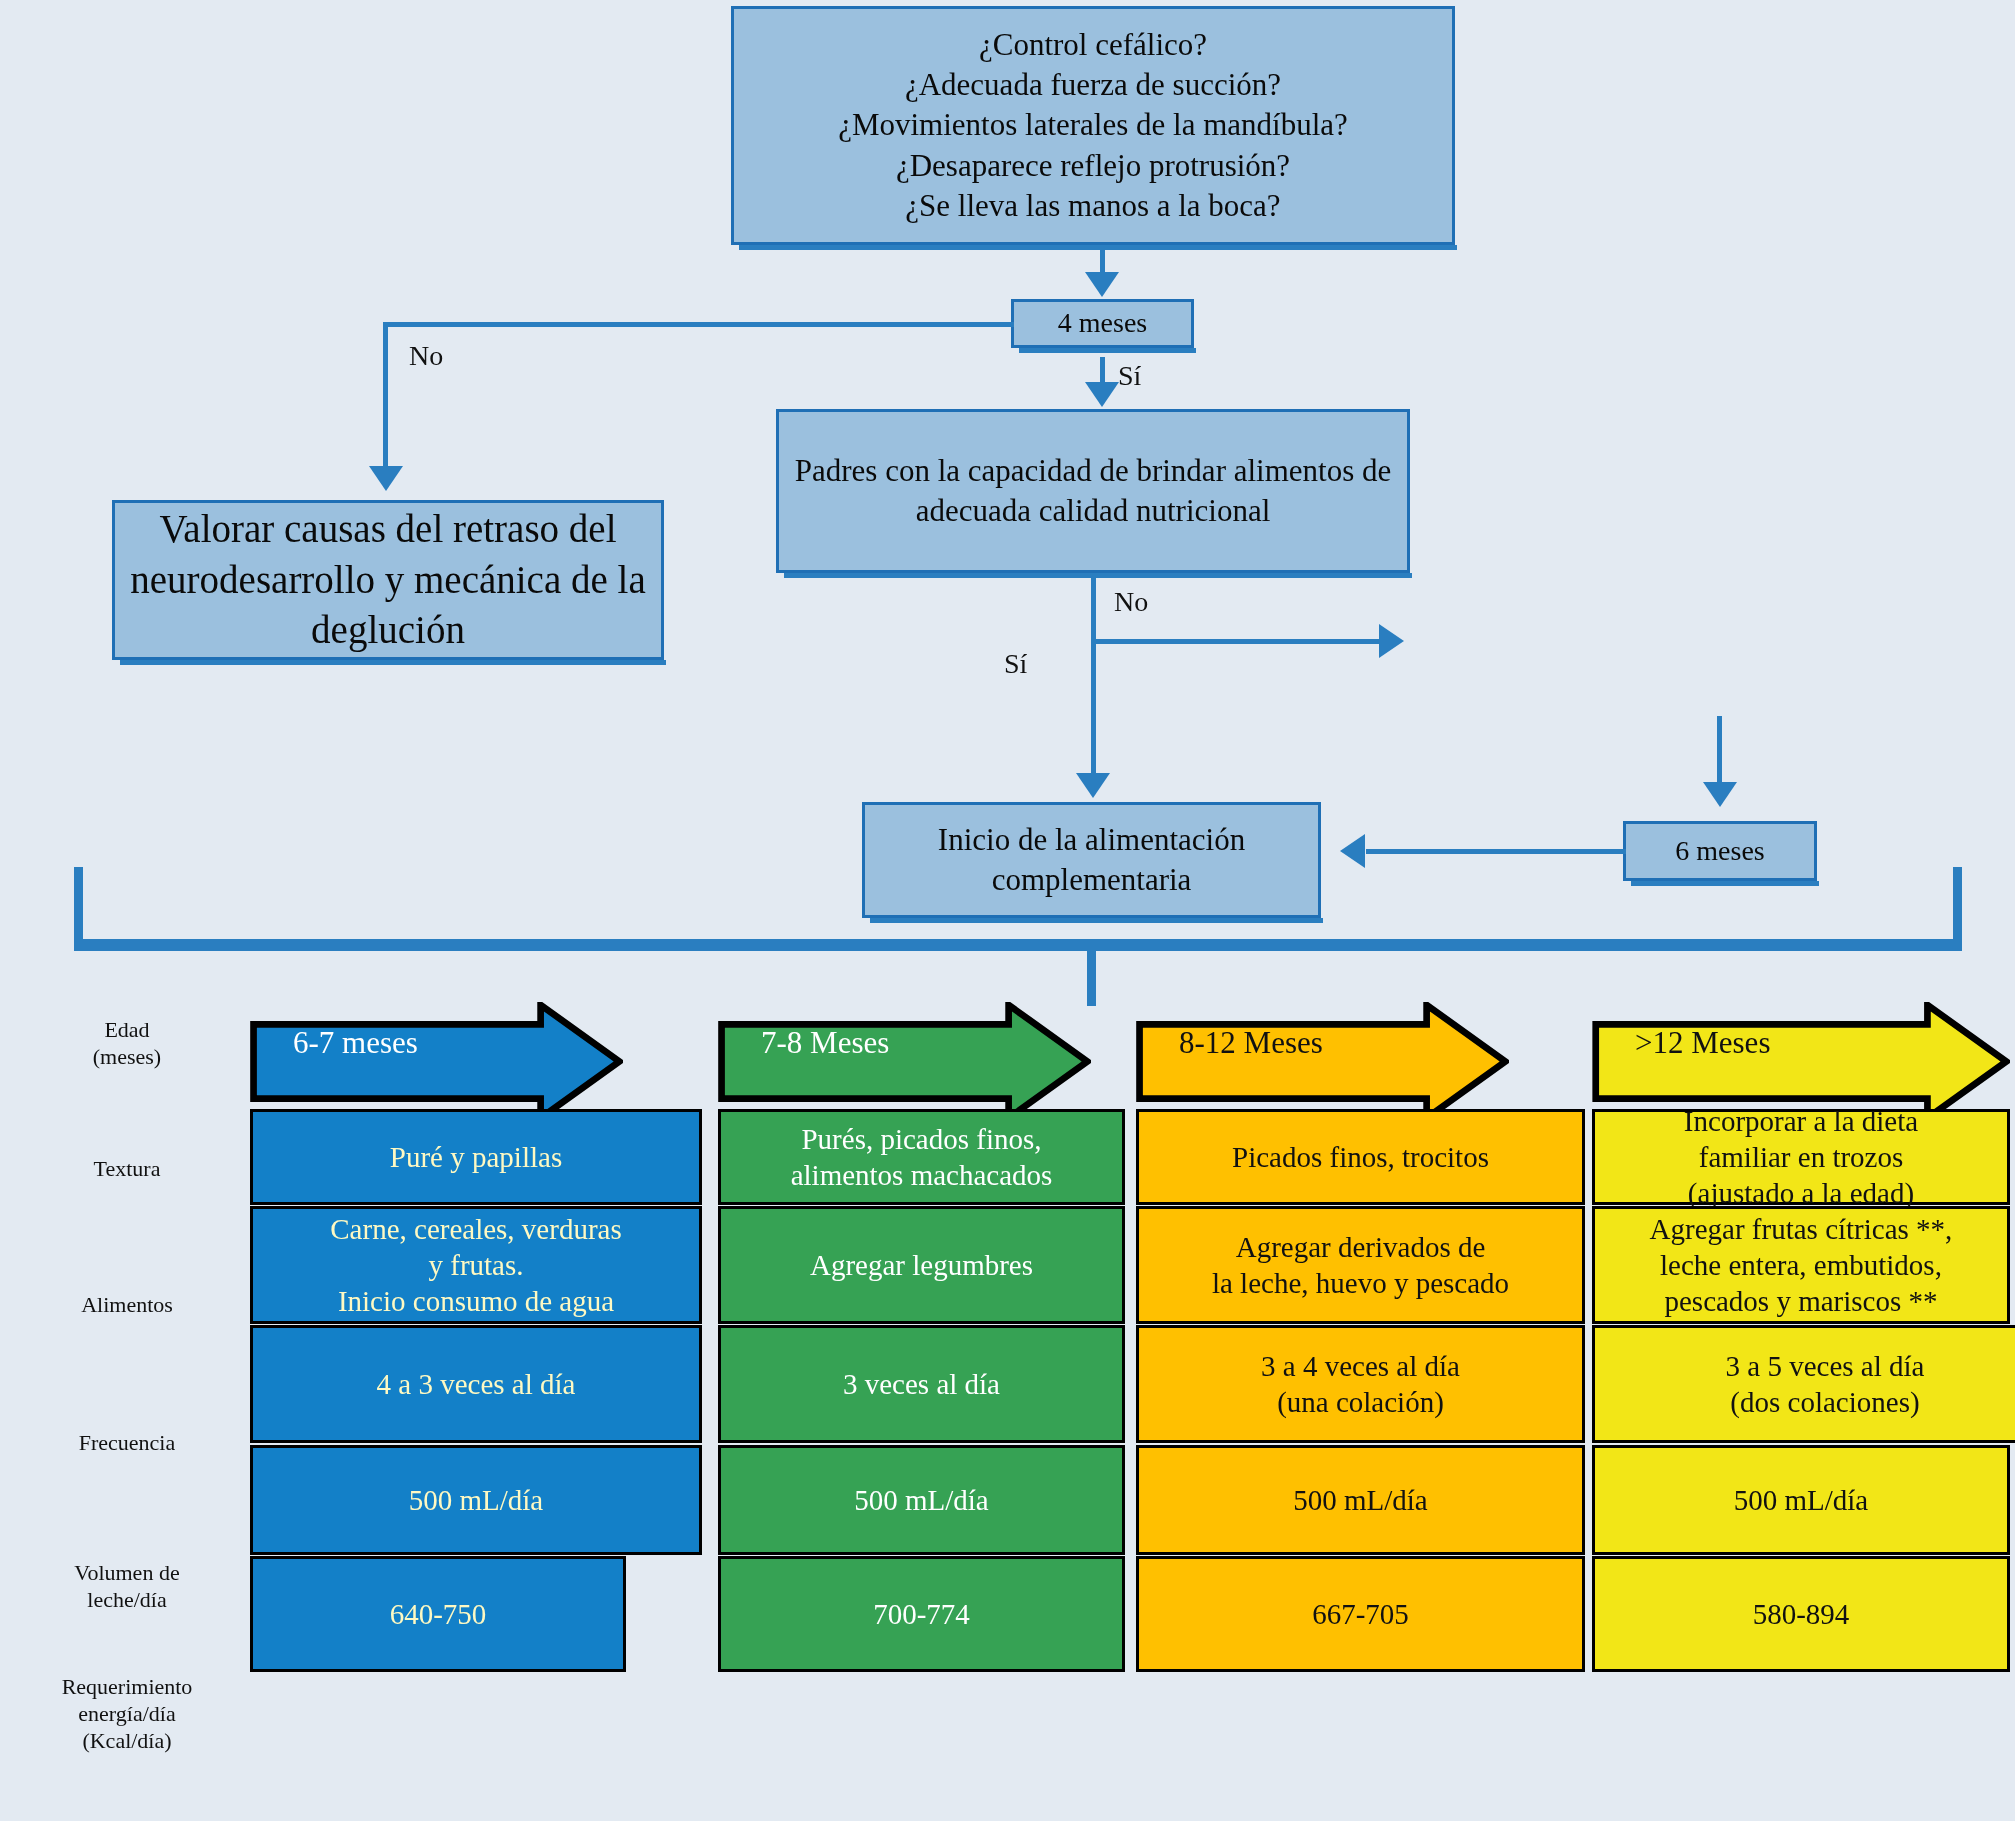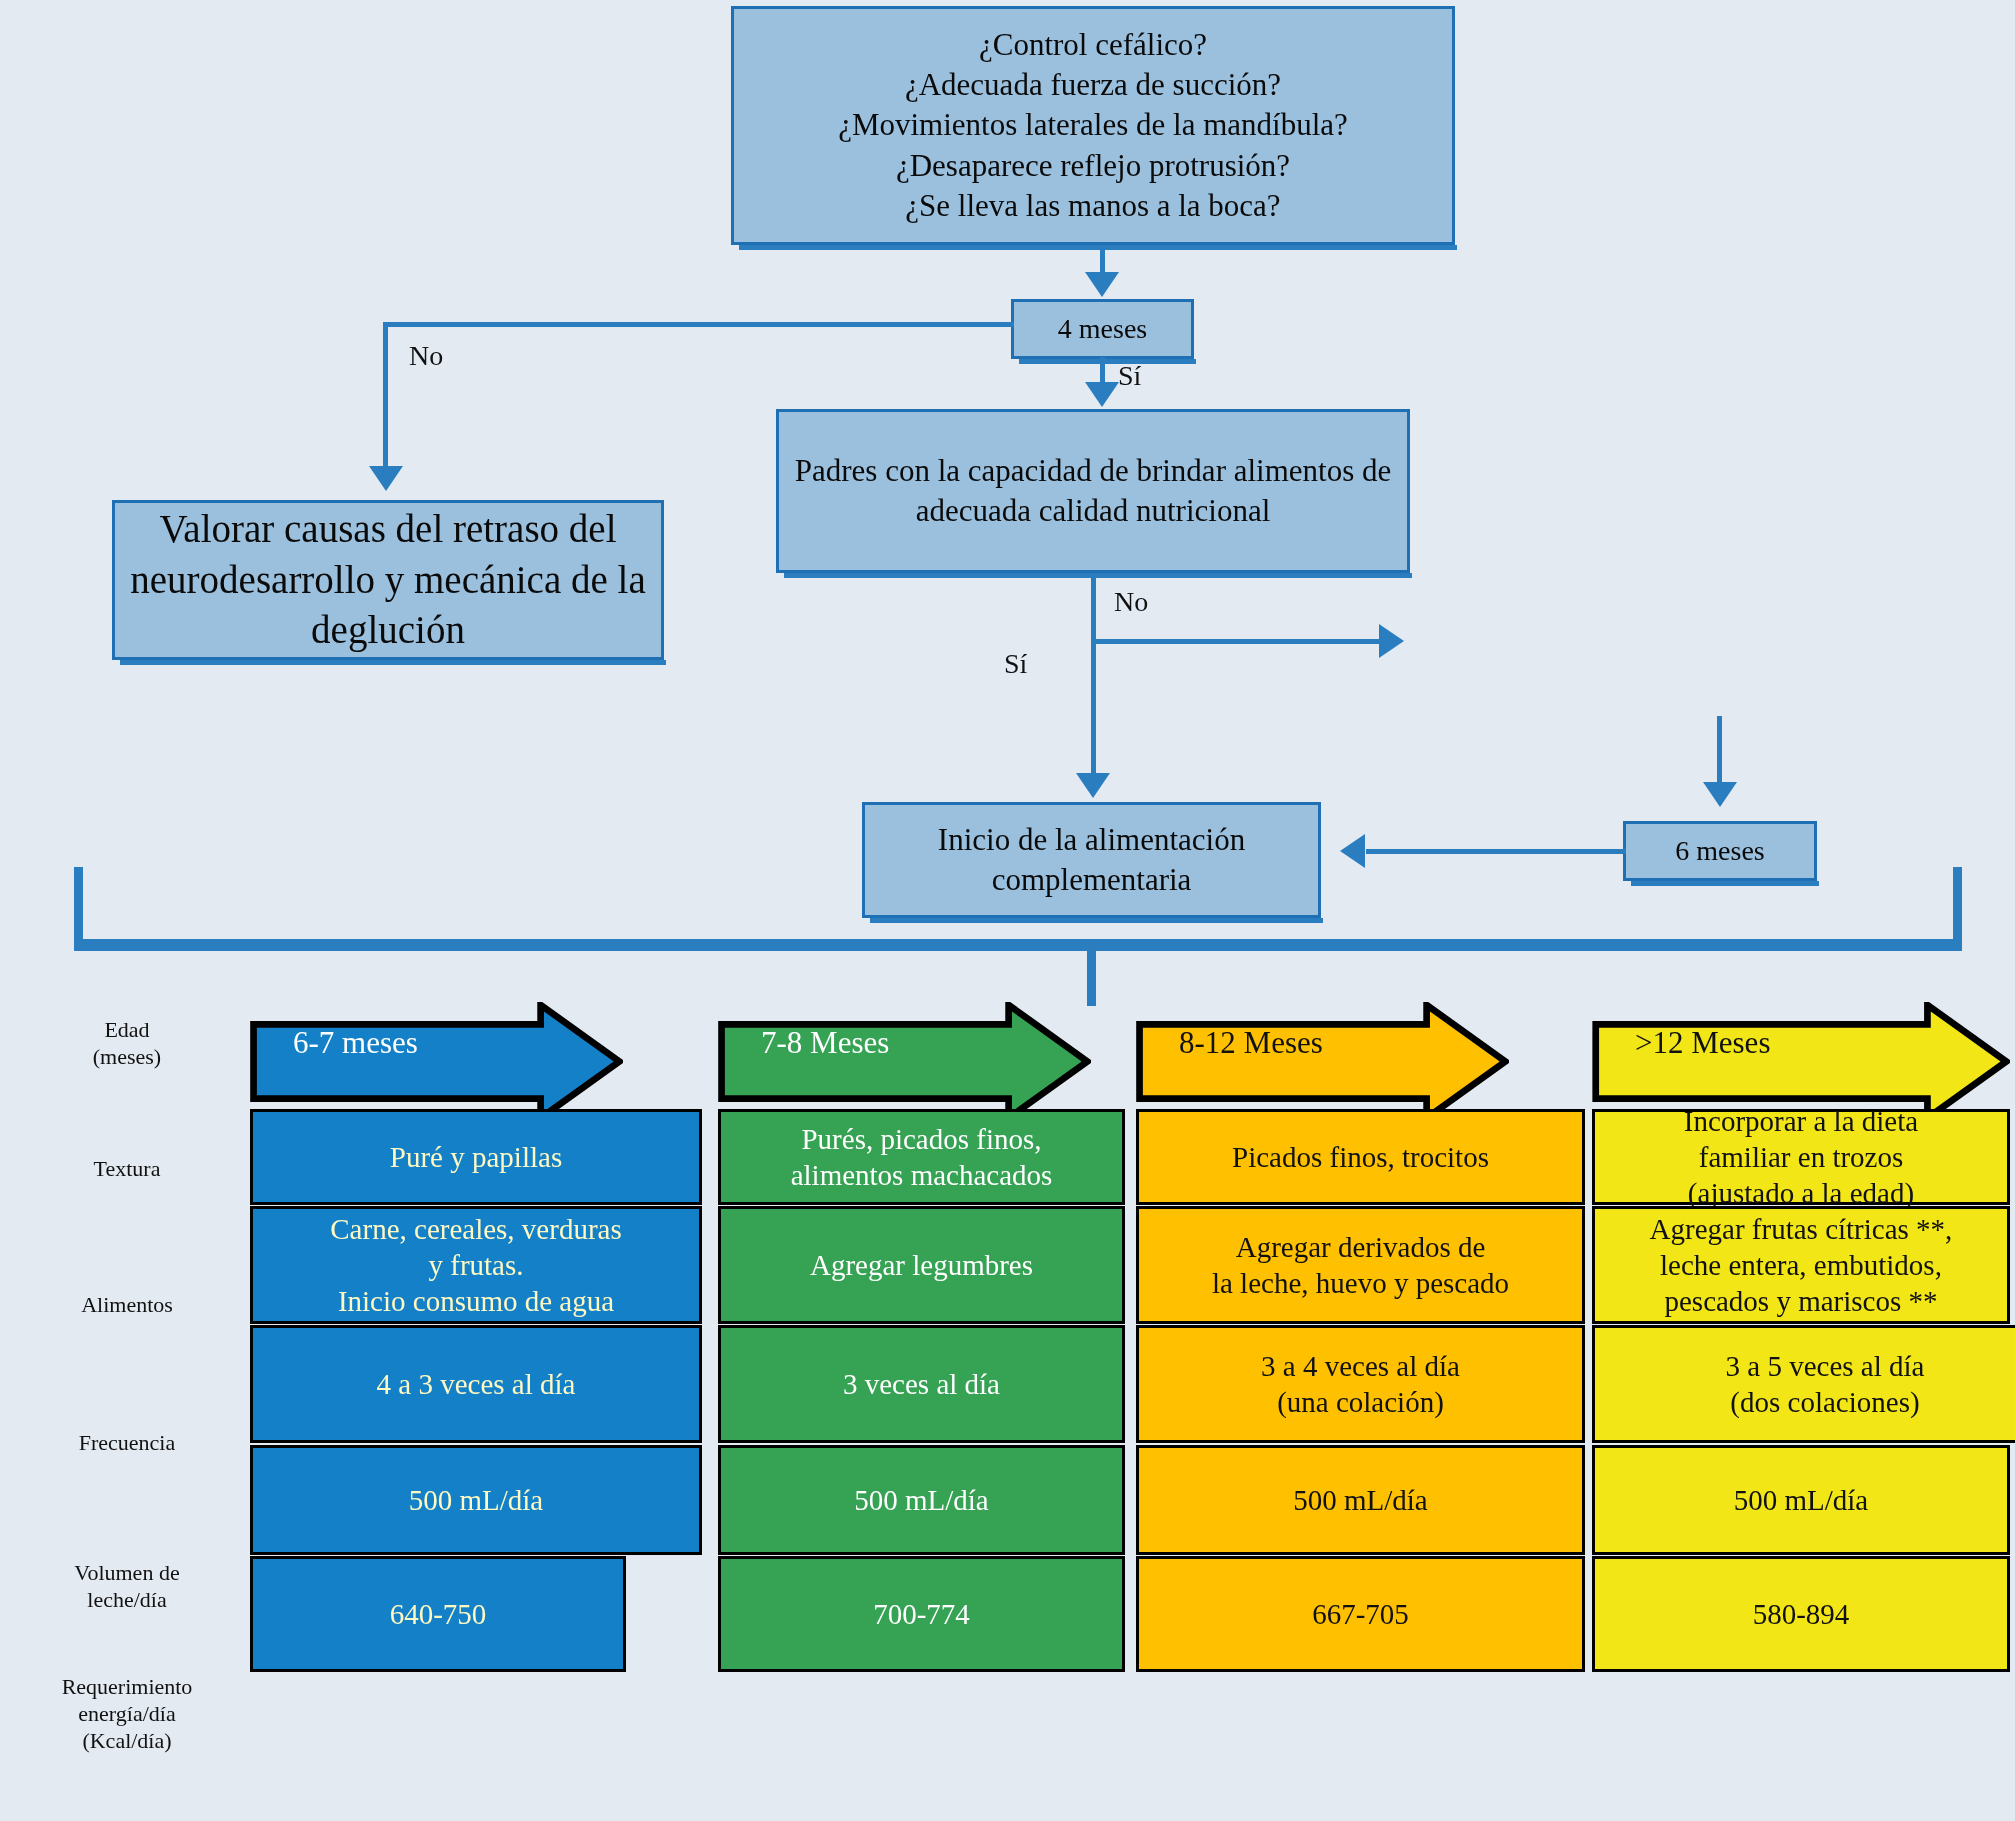--- a/index.html
+++ b/index.html
@@ -26,21 +26,21 @@
   }
   .fbox .inner{padding:0 10.4px;width:100%;}
 
   
   .fbox::after{
     content:"";position:absolute;left:4.5px;right:-4.5px;bottom:-7.5px;height:4.5px;
     background:#2a7ec0;
   }
 
   .fbox-top{left:731px;top:6px;width:724px;height:239px;font-size:31px;}
-  .fbox-4m{left:1011px;top:299px;width:183px;height:60px;font-size:28px;}
+  .fbox-4m{left:1011px;top:299px;width:183px;height:49px;font-size:28px;}
   .fbox-valorar{left:112px;top:500px;width:552px;height:160px;font-size:39px;}
   .fbox-padres{left:776px;top:409px;width:634px;height:164px;font-size:31px;}
   .fbox-garantizar{left:1425px;top:601px;width:567px;height:112px;font-size:30px;}
   .fbox-6m{left:1623px;top:821px;width:194px;height:60px;font-size:28px;}
   .fbox-inicio{left:862px;top:802px;width:459px;height:116px;font-size:31px;}
 
   
   .ln{position:absolute;background:#2a7ec0;}
   .lnv{width:5.2px;}
   .lnh{height:5.2px;}

